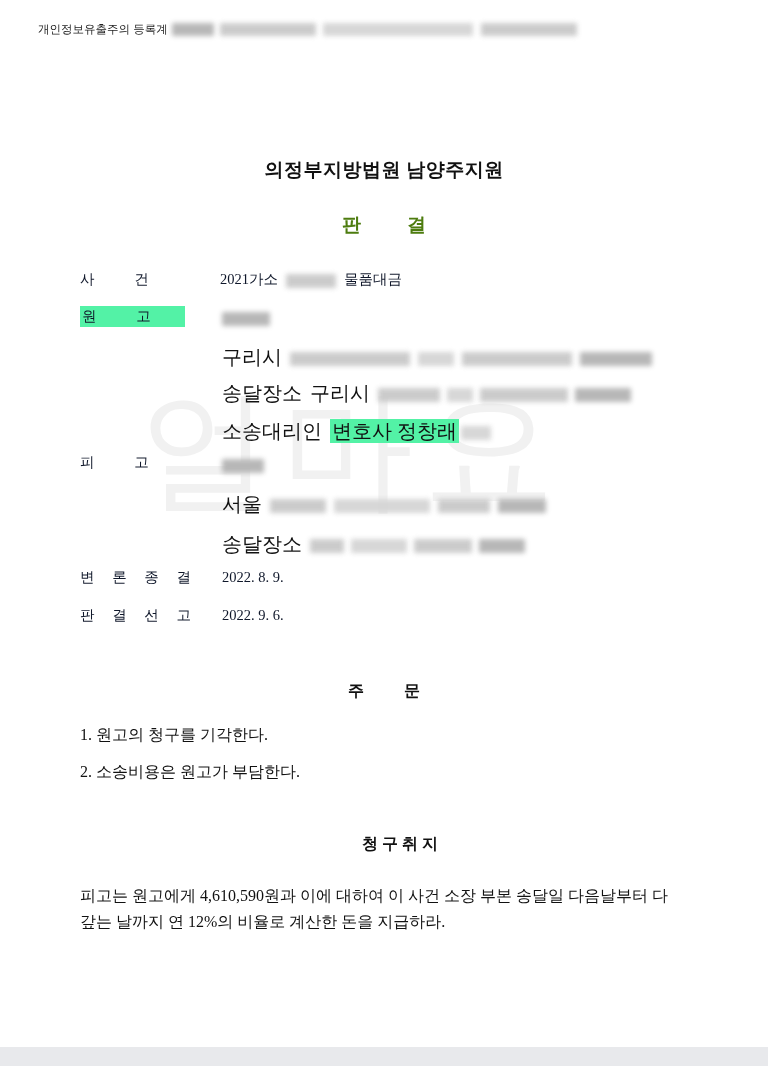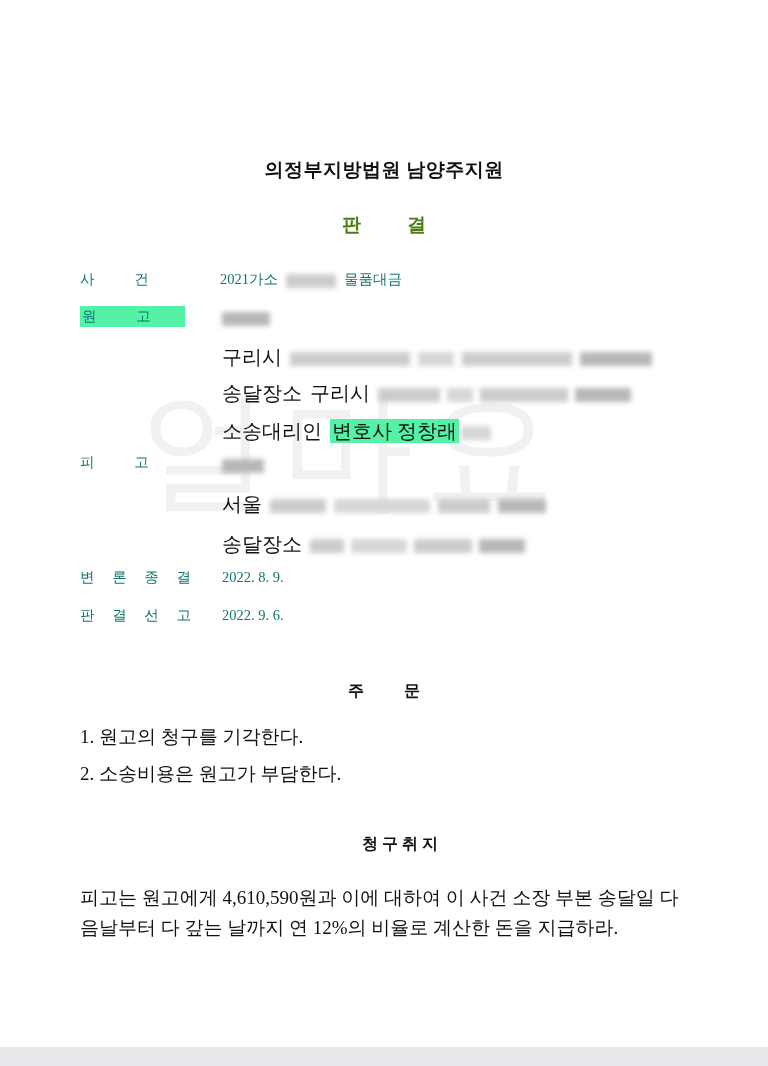--- a/index.html
+++ b/index.html
@@ -94,21 +94,21 @@
     font-weight: bold;
     color: #4d7c0f;
   }
   .doc-title .sp { display: inline-block; width: 46px; }
 
   
   .field {
     position: absolute;
     left: 80px;
     font-size: 14.5px;
-    color: #0f766e;
+    color: #0f172a;
     white-space: nowrap;
   }
   .lbl-spaced {
     display: inline-block;
     width: 140px;
     letter-spacing: 18px;
   }
   .lbl-spaced2 {
     display: inline-block;
     width: 140px;
@@ -136,33 +136,40 @@
     text-align: center;
     font-size: 16px;
     font-weight: bold;
     color: #111;
   }
   .section-title .sp { display: inline-block; width: 40px; }
 
   .para {
     position: absolute;
     left: 80px;
-    font-size: 19px;
+    font-size: 16px;
     color: #111;
     line-height: 1.6;
   }
   .para.wide { width: 600px; white-space: normal; }
 </style>
 </head>
 <body>
 
 <div class="page">
 
   <div class="watermark">얼마요</div>
 
+  <div class="header">
+    <span>개인정보유출주의 등록계</span>
+    <span class="redact dark" style="width:42px;height:13px;margin-left:4px;"></span>
+    <span class="redact" style="width:96px;height:13px;margin-left:6px;"></span>
+    <span class="redact light" style="width:150px;height:13px;margin-left:7px;"></span>
+    <span class="redact" style="width:96px;height:13px;margin-left:8px;"></span>
+  </div>
 
   <div class="court-title">의정부지방법원  남양주지원</div>
   <div class="doc-title">
     <span>판</span><span class="sp"></span><span>결</span>
   </div>
 
   <div class="field" style="top:270px;">
     <span class="lbl-spaced">사 건</span><span class="value">2021가소</span><span class="redact" style="width:50px;height:14px;margin:0 8px;"></span><span class="value">물품대금</span>
   </div>
 

